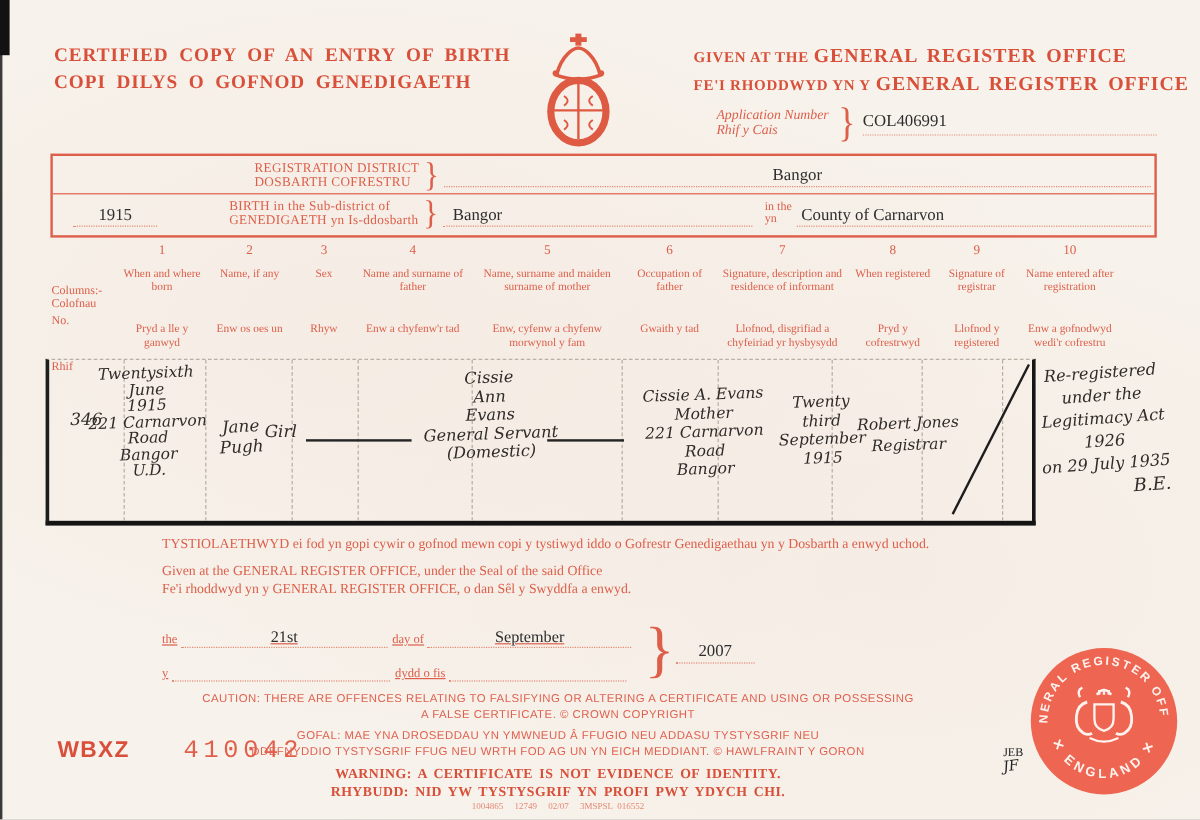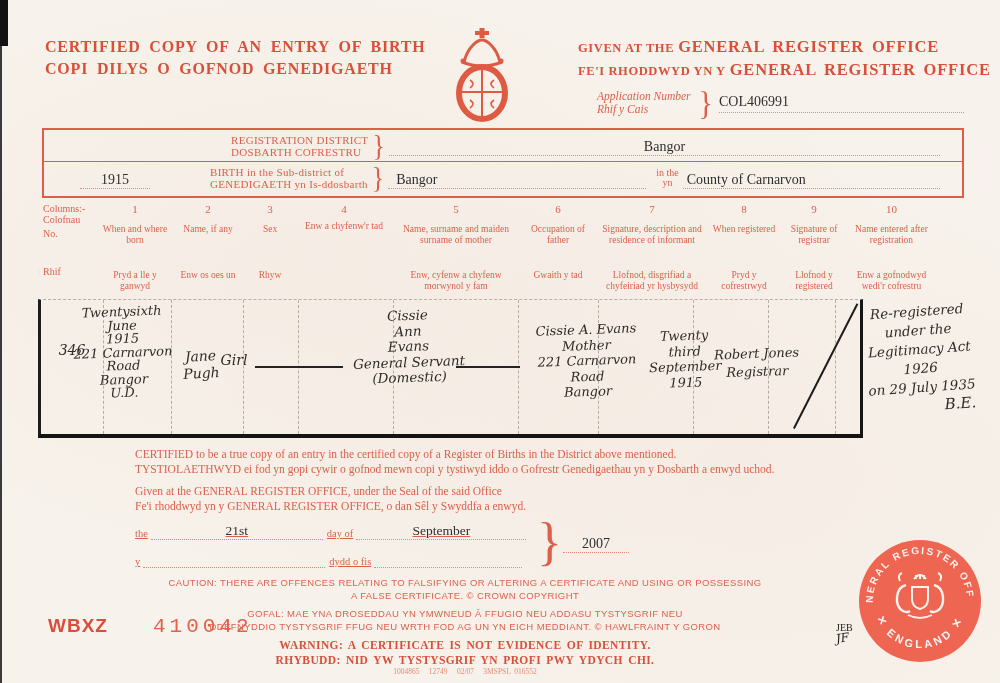--- a/index.html
+++ b/index.html
@@ -38,36 +38,36 @@
   .right-block{left:578px;top:36px;line-height:22px;white-space:nowrap;}
   .right-block .small-cap{font-size:12.5px;letter-spacing:.6px;}
   .right-block .big-cap{font-size:16.5px;letter-spacing:.8px;word-spacing:3px;}
   .app-row{left:597px;top:86px;display:flex;align-items:center;}
   .app-label{font-style:italic;font-size:11.5px;line-height:13px;color:var(--red-mid);}
   .app-brace{font-size:30px;margin:0 6px 0 8px;transform:scaleY(1.15);}
   .app-value{width:245px;font-size:14px;color:#2e2e2e;padding-bottom:2px;}
 
   
   .district{left:42px;top:128px;width:918px;height:66px;border:2px solid var(--red-mid);}
-  .d-row{display:flex;align-items:center;height:32px;box-sizing:border-box;padding:0 22px;}
+  .d-row{display:flex;align-items:center;height:32px;box-sizing:border-box;padding:0 3px;}
   .d-row1{border-bottom:1.5px solid var(--red-mid);}
   .d-label{font-size:11px;line-height:12px;color:var(--red-mid);letter-spacing:.3px;white-space:nowrap;}
   .d-brace{font-size:26px;margin:0 4px;transform:scaleY(1.1);}
   .d-fill{flex:1;align-self:flex-end;margin-bottom:5px;font-size:14px;color:#2e2e2e;}
   .d-year{width:70px;margin-left:14px;font-size:14px;color:#2e2e2e;text-align:center;align-self:flex-end;margin-bottom:5px;}
-  .d-inthe{font-size:10px;line-height:10px;color:var(--red-mid);text-align:center;margin:0 4px 0 10px;}
+  .d-inthe{font-size:10px;line-height:10px;color:var(--red-mid);text-align:left;margin:0 4px 0 10px;}
 
   
   .cols{left:40px;top:203px;width:895px;display:flex;color:var(--red-mid);}
   .cols .cell{box-sizing:border-box;padding:0 3px;text-align:center;}
   .cols .num{font-size:11px;height:18px;}
   .cols .en{font-size:9.5px;line-height:10.5px;height:46px;padding-top:3px;}
   .cols .cy{font-size:9.5px;line-height:10.5px;}
   .cell-no{text-align:left !important;}
-  .cell-no .clab{font-size:10px;line-height:11px;}
+  .cell-no .clab{font-size:10px;line-height:11px;margin-top:34px;}
   .cell-no .nolab{font-size:10px;margin-top:3px;}
   .cell-no .rhiflab{font-size:10px;margin-top:27px;}
 
   
   .rtable{left:38px;top:299px;width:819px;height:134px;
     border-left:3px solid #1d1d1d;border-right:3px solid #151515;
     border-bottom:4px solid #141414;border-top:1px dashed #b9b0a4;}
   .vline{position:absolute;top:0;height:134px;border-left:1px dashed #b6ada0;}
   .hwblock{position:absolute;text-align:center;}
   .hwblock div{white-space:nowrap;}
@@ -203,20 +203,21 @@
       <div class="en">Name, if any</div>
       <div class="cy">Enw os oes un</div>
     </div>
     <div class="cell" style="width:52px;">
       <div class="num">3</div>
       <div class="en">Sex</div>
       <div class="cy">Rhyw</div>
     </div>
     <div class="cell" style="width:96px;">
       <div class="num">4</div>
+      <div class="en">Name and surname of father</div>
       <div class="cy">Enw a chyfenw'r tad</div>
     </div>
     <div class="cell" style="width:128px;">
       <div class="num">5</div>
       <div class="en">Name, surname and maiden surname of mother</div>
       <div class="cy">Enw, cyfenw a chyfenw morwynol y fam</div>
     </div>
     <div class="cell" style="width:76px;">
       <div class="num">6</div>
       <div class="en">Occupation of father</div>
@@ -316,21 +317,20 @@
   <div class="abs annotation hw">
     <div>Re-registered</div>
     <div>under the</div>
     <div>Legitimacy Act</div>
     <div>1926</div>
     <div>on 29 July 1935</div>
     <div class="initials">B.E.</div>
   </div>
 
   <div class="abs certif">
-    <div>CERTIFIED to be a true copy of an entry in the certified copy of a Register of Births in the District above mentioned.</div>
     <div>TYSTIOLAETHWYD ei fod yn gopi cywir o gofnod mewn copi y tystiwyd iddo o Gofrestr Genedigaethau yn y Dosbarth a enwyd uchod.</div>
     <div class="gap"></div>
     <div>Given at the GENERAL REGISTER OFFICE, under the Seal of the said Office</div>
     <div>Fe'i rhoddwyd yn y GENERAL REGISTER OFFICE, o dan Sêl y Swyddfa a enwyd.</div>
   </div>
 
   <div class="abs dated">
     <div class="drow">
       <span class="lab">the</span>
       <span class="seg" style="width:172px;">21st</span>

